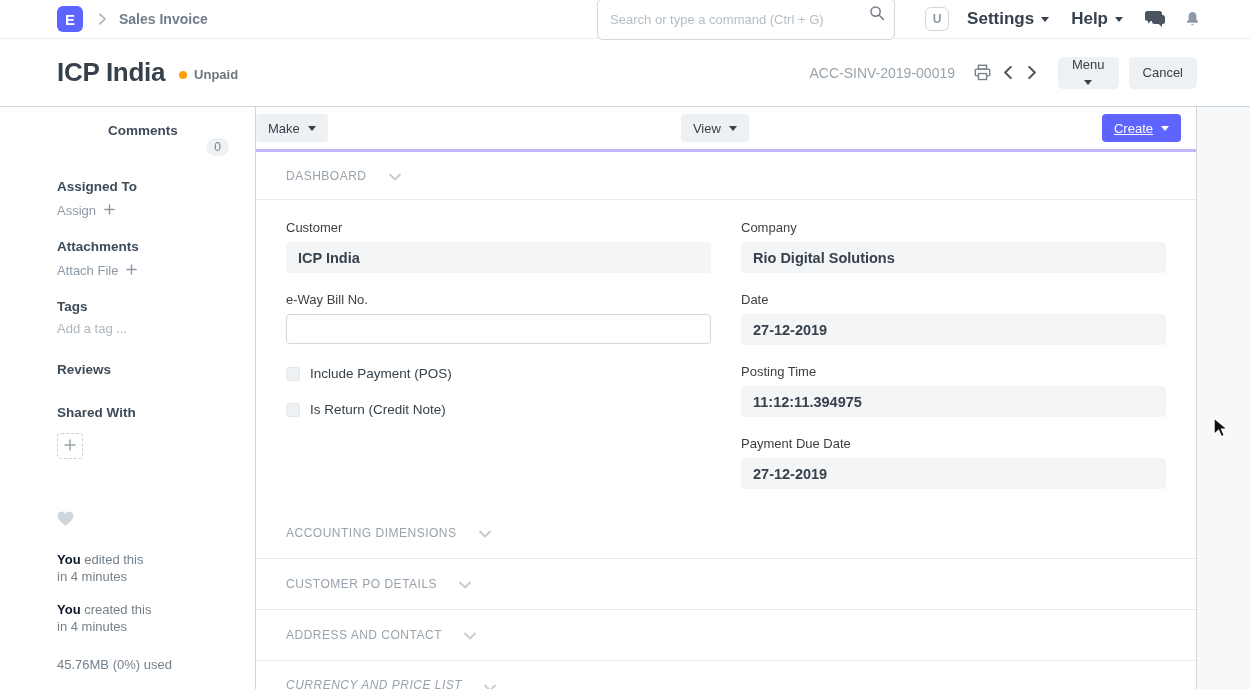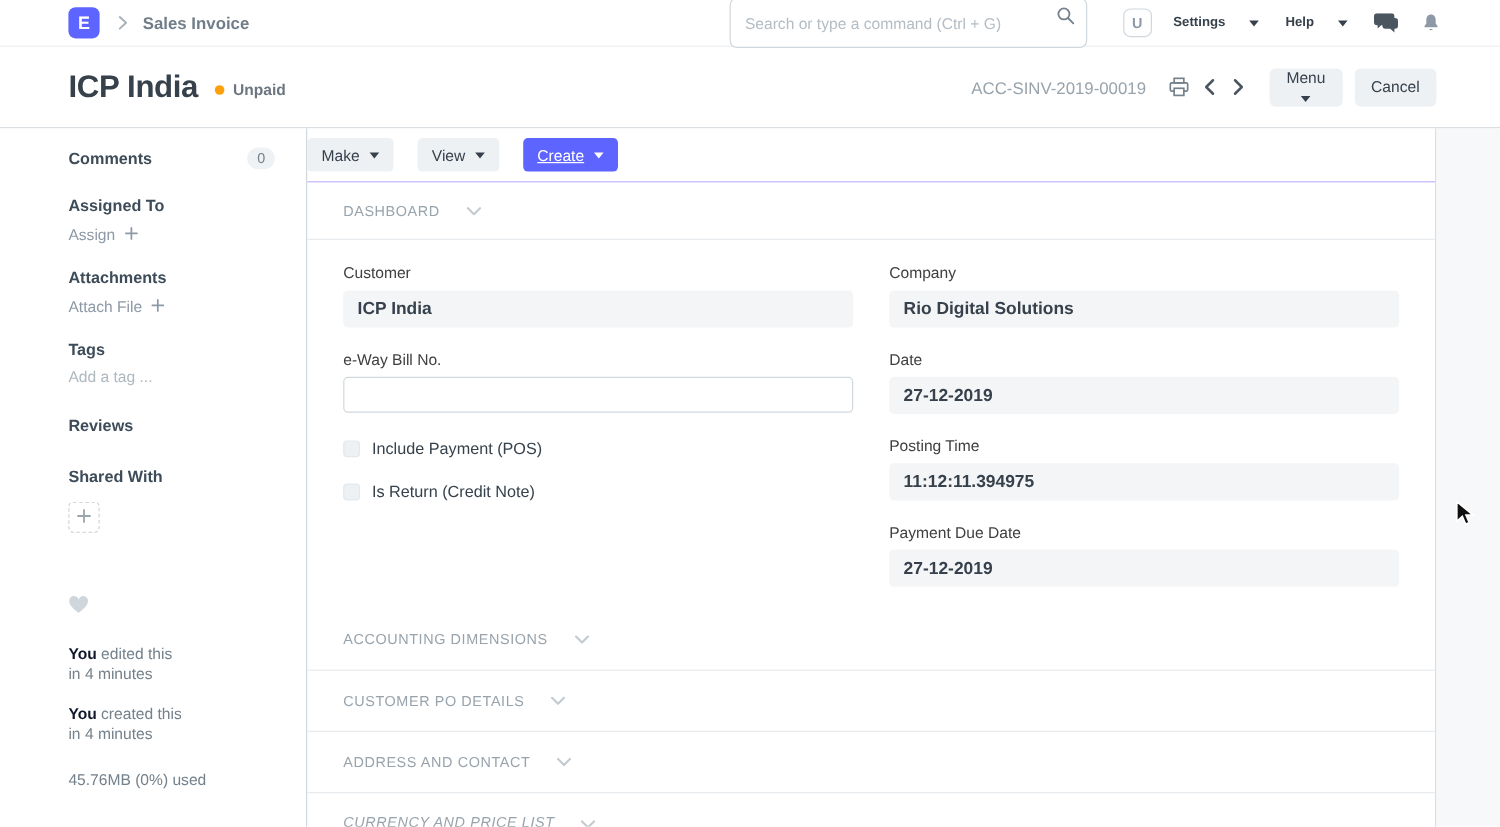--- a/index.html
+++ b/index.html
@@ -17,22 +17,22 @@
   .nav-right { margin-left:auto; display:flex; align-items:center; }
   .search-wrap { position:relative; width:298px; margin-right:30px; }
   .search-input { width:298px; height:42px; border:1px solid #d1d8dd; border-radius:6px;
     padding:0 32px 0 12px; font-size:13px; color:#36414c; background:#fff; outline:none;
     font-family:"Liberation Sans", sans-serif; }
   .search-input::placeholder { color:#b4bdc4; }
   .search-icn { position:absolute; right:10px; top:7px; }
   .avatar { width:24px; height:24px; border:1px solid #d1d8dd; border-radius:6px; background:#fff;
     color:#8d99a6; font-size:12px; font-weight:600; display:flex; align-items:center; justify-content:center;
     margin-right:18px; cursor:pointer; }
-  .nav-link { font-size:11px; font-weight:700; color:#36414c; display:flex; align-items:center;
-    gap:20px; margin-right:22px; cursor:pointer; }
+  .nav-link { font-size:17px; font-weight:700; color:#36414c; display:flex; align-items:center;
+    gap:7px; margin-right:22px; cursor:pointer; }
   .caret { width:0; height:0; border-left:4px solid transparent; border-right:4px solid transparent;
     border-top:5px solid #36414c; display:inline-block; }
   .nav-icn { margin-right:20px; cursor:pointer; display:flex; align-items:center; }
 
   
   .page-head { height:68px; background:#fff; border-bottom:1px solid #d1d8dd;
     display:flex; align-items:center; padding:0 53px 0 57px; }
   .doc-title { font-size:26px; font-weight:bold; color:#36414c; letter-spacing:-0.3px; }
   .status { display:flex; align-items:center; gap:7px; margin-left:14px; margin-top:4px; }
   .status-dot { width:8px; height:8px; border-radius:50%; background:#ffa00a; }
@@ -41,37 +41,37 @@
   .doc-number { font-size:14px; color:#98a3ac; margin-right:14px; cursor:pointer; }
   .head-icn { margin:0 5px; cursor:pointer; display:flex; align-items:center; }
   .btn { height:32px; padding:0 14px; border:none; border-radius:5px; background:#eef1f4;
     color:#36414c; font-size:13px; font-weight:500; display:inline-flex; align-items:center; gap:8px;
     cursor:pointer; font-family:"Liberation Sans", sans-serif; }
   .btn-menu { margin-left:14px;flex-direction:column; } .btn-cancel { margin-left:10px; }
 
   
   .body-row { display:flex; height:582px; }
   .sidebar { width:255px; background:#fff; padding:16px 26px 0 57px; font-size:13px; flex:none; }
-  .sb-row { display:flex; align-items:center; }
+  .sb-row { display:flex; align-items:center;flex-direction:column; }
   .sb-head { font-size:13.5px; font-weight:600; color:#3e4c59; }
   .sb-action { color:#8d99a6; display:flex; align-items:center; gap:8px; cursor:pointer; }
   .badge { margin-left:auto; background:#eff2f5; color:#74808b; border-radius:10px;
     font-size:12px; padding:2px 8px; }
   .sb-muted { color:#aeb8bf; cursor:pointer; }
   .plus-box { width:26px; height:26px; border:1px dashed #c7cfd5; border-radius:4px;
     display:flex; align-items:center; justify-content:center; cursor:pointer; }
   .sb-note { color:#74808b; line-height:17px; }
   .sb-note b { color:#0f172a; font-weight:700; }
 
   .main-card { width:942px; flex:none; background:#fff; border-left:1px solid #d1d8dd;
     border-right:1px solid #d1d8dd; display:flex; flex-direction:column; }
   .gutter { flex:1; background:#f7f8fa; }
 
-  .toolbar { height:45px; border-bottom:1px solid #c4b5fd; display:flex; align-items:center;
-    justify-content:flex-start; padding-right:15px; gap:20px; flex:none; }
+  .toolbar { height:45px; border-bottom:3px solid #c4b5fd; display:flex; align-items:center;
+    justify-content:space-between; padding-right:15px; gap:20px; flex:none; }
   .btn-sm { height:28px; padding:0 12px; border-radius:4px; }
   .btn-create { background:#5e64ff; color:#fff; font-weight:500;text-decoration:underline; }
   .btn-create .caret { border-top-color:#fff; }
 
   .section-head { height:48px; border-bottom:1px solid #e7ebee; display:flex; align-items:center;
     padding-left:30px; gap:22px; flex:none; cursor:pointer; }
   .section-head.tall { height:51px; }
   .section-head.clipped { height:28px; border-bottom:none; align-items:flex-start; padding-top:17px; overflow:visible;font-style:italic; }
   .section-label { font-size:12px; color:#98a3ac; letter-spacing:0.5px; }
 

